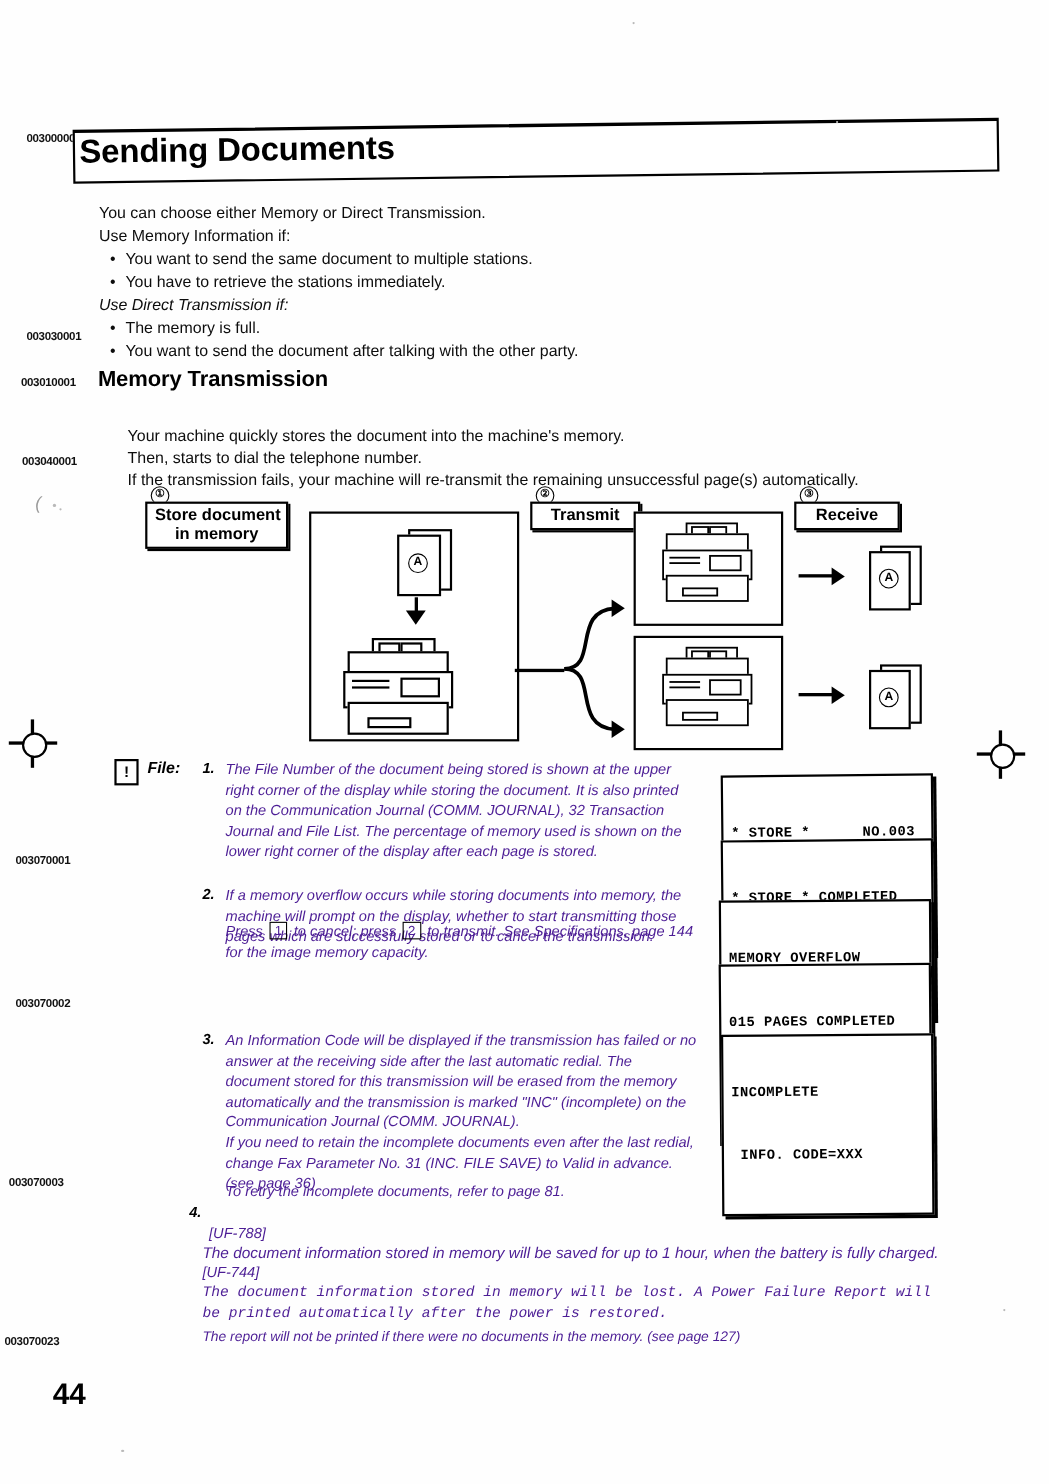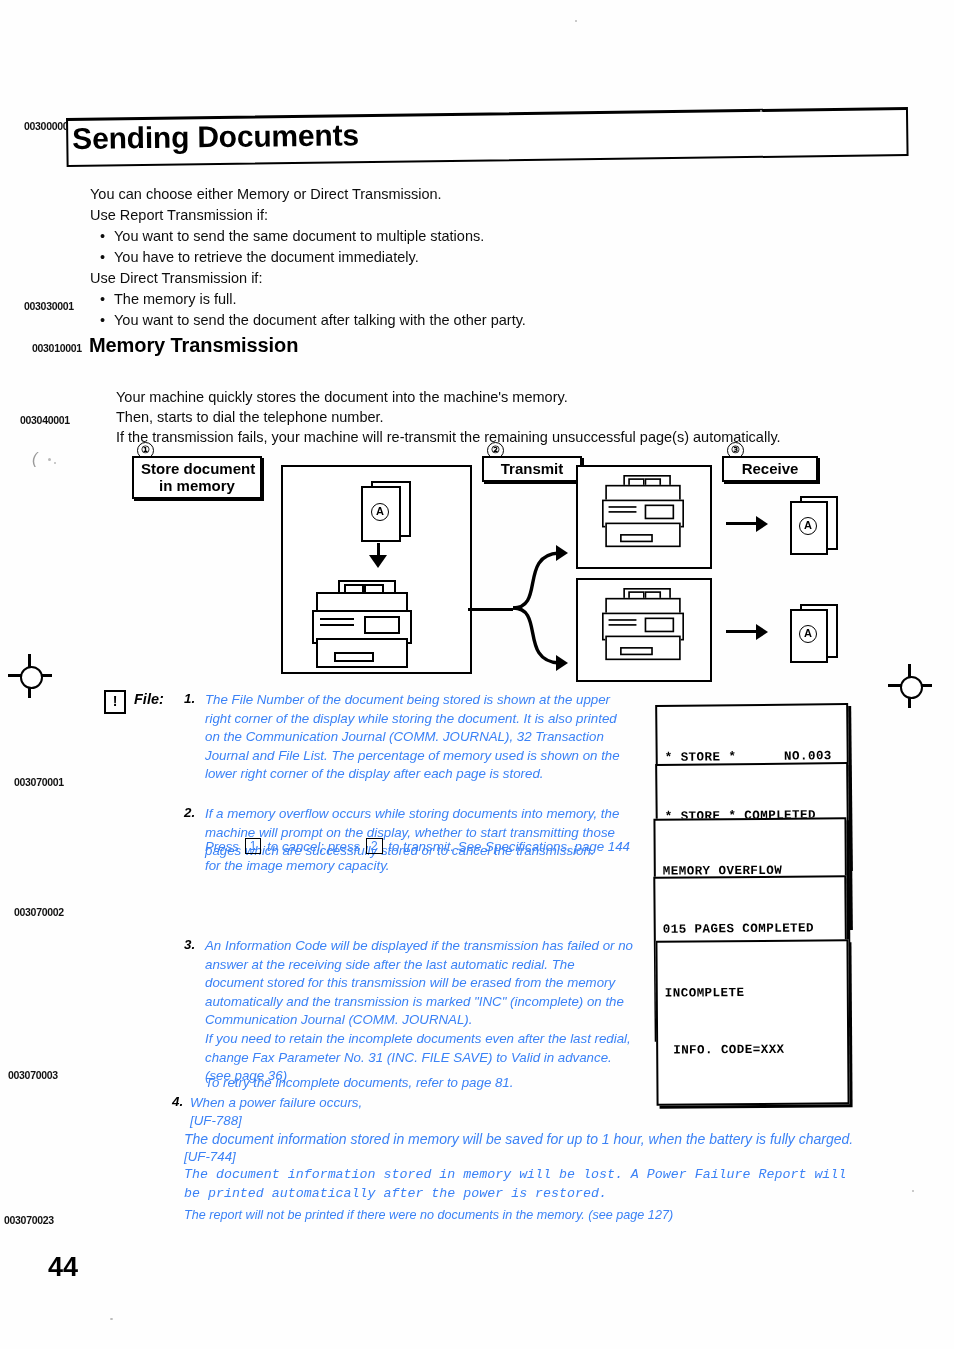--- a/index.html
+++ b/index.html
@@ -177,21 +177,21 @@
     left: 134px; top: 691px;
     font-size: 14.5px;
     font-weight: bold;
     font-style: italic;
   }
   .note-item {
     position: absolute;
     font-size: 13.3px;
     font-style: italic;
     line-height: 18.6px;
-    color: #3b82f6;
+    color: #4c1d95;
   }
   .note-num {
     position: absolute;
     font-size: 13.3px;
     font-style: italic;
     font-weight: bold;
   }
   .keycap {
     display: inline-block;
     border: 1.6px solid #000;
@@ -259,35 +259,35 @@
   }
   .speck { position: absolute; background: #b9b9b9; border-radius: 50%; }
 </style>
 </head>
 <body>
 
 <div id="page">
 
   <div class="margin-code" style="left:24px; top:120px;">003000001</div>
   <div class="margin-code" style="left:24px; top:300px;">003030001</div>
-  <div class="margin-code" style="left:32px; top:342px;">003010001</div>
+  <div class="margin-code" style="left:19px; top:342px;">003010001</div>
   <div class="margin-code" style="left:20px; top:414px;">003040001</div>
   <div class="margin-code" style="left:14px; top:776px;">003070001</div>
   <div class="margin-code" style="left:14px; top:906px;">003070002</div>
   <div class="margin-code" style="left:8px; top:1069px;text-align:right;">003070003</div>
   <div class="margin-code" style="left:4px; top:1214px;">003070023</div>
 
   <div id="title-banner"></div>
   <div id="title-text">Sending Documents</div>
 
   <div class="body-text" style="left:90px; top:184px;">You can choose either Memory or Direct Transmission.</div>
-  <div class="body-text" style="left:90px; top:205px;">Use Report Transmission if:</div>
+  <div class="body-text" style="left:90px; top:205px;">Use Memory Information if:</div>
   <div class="body-text bullet-line" style="left:90px; top:226px;">You want to send the same document to multiple stations.</div>
-  <div class="body-text bullet-line" style="left:90px; top:247px;">You have to retrieve the document immediately.</div>
-  <div class="body-text" style="left:90px; top:268px;">Use Direct Transmission if:</div>
+  <div class="body-text bullet-line" style="left:90px; top:247px;">You have to retrieve the stations immediately.</div>
+  <div class="body-text" style="left:90px; top:268px;font-style:italic;">Use Direct Transmission if:</div>
   <div class="body-text bullet-line" style="left:90px; top:289px;">The memory is full.</div>
   <div class="body-text bullet-line" style="left:90px; top:310px;">You want to send the document after talking with the other party.</div>
 
   <div id="section-heading">Memory Transmission</div>
   <div class="body-text" style="left:116px; top:387px;">Your machine quickly stores the document into the machine's memory.</div>
   <div class="body-text" style="left:116px; top:407px;">Then, starts to dial the telephone number.</div>
   <div class="body-text" style="left:116px; top:427px;">If the transmission fails, your machine will re-transmit the remaining unsuccessful page(s) automatically.</div>
 
   <div class="artifact" style="left:32px; top:450px;">(</div>
   <div class="speck" style="left:48px; top:458px; width:3px; height:3px;"></div>
@@ -404,21 +404,20 @@
     <span class="keycap">2</span>
     <span>to transmit. See Specifications, page 144 for the image memory capacity.</span>
   </div>
 
   <div class="note-num" style="left:184px; top:937px;">3.</div>
   <div class="note-item" style="left:205px; top:937px; width:428px;">An Information Code will be displayed if the transmission has failed or no answer at the receiving side after the last automatic redial.  The document stored for this transmission will be erased from the memory automatically and the transmission is marked "INC" (incomplete) on the Communication Journal (COMM. JOURNAL).</div>
   <div class="note-item" style="left:205px; top:1030px; width:432px;">If you need to retain the incomplete documents even after the last redial, change Fax Parameter No. 31 (INC. FILE SAVE) to Valid in advance.(see page 36)</div>
   <div class="note-item" style="left:205px; top:1074px; width:432px;">To retry the incomplete documents, refer to page 81.</div>
 
   <div class="note-num" style="left:172px; top:1094px;">4.</div>
-  <div class="note-item" style="left:190px; top:1094px; width:680px;">When a power failure occurs,</div>
   <div class="note-item" style="left:190px; top:1112px; width:680px;">[UF-788]</div>
   <div class="note-item" style="left:184px; top:1130px; width:690px; font-size:14px;">The document information stored in memory will be saved for up to 1 hour, when the battery is fully charged.</div>
   <div class="note-item" style="left:184px; top:1148px; width:680px;">[UF-744]</div>
   <div class="note-item" style="left:184px; top:1166px; width:678px;font-family:Liberation Mono, monospace;">The document information stored in memory will be lost.  A Power Failure Report will be printed automatically after the power is restored.</div>
   <div class="note-item" style="left:184px; top:1206px; width:690px; font-size:12.6px;">The report will not be printed if there were no documents in the memory. (see page 127)</div>
 
   <div class="lcd" style="left:656px; top:704px; width:176px; transform:rotate(-0.6deg);">
     <div>* STORE *      NO.003</div>
     <div class="lcd-r2">       PAGES-02   10%</div>
   </div>

